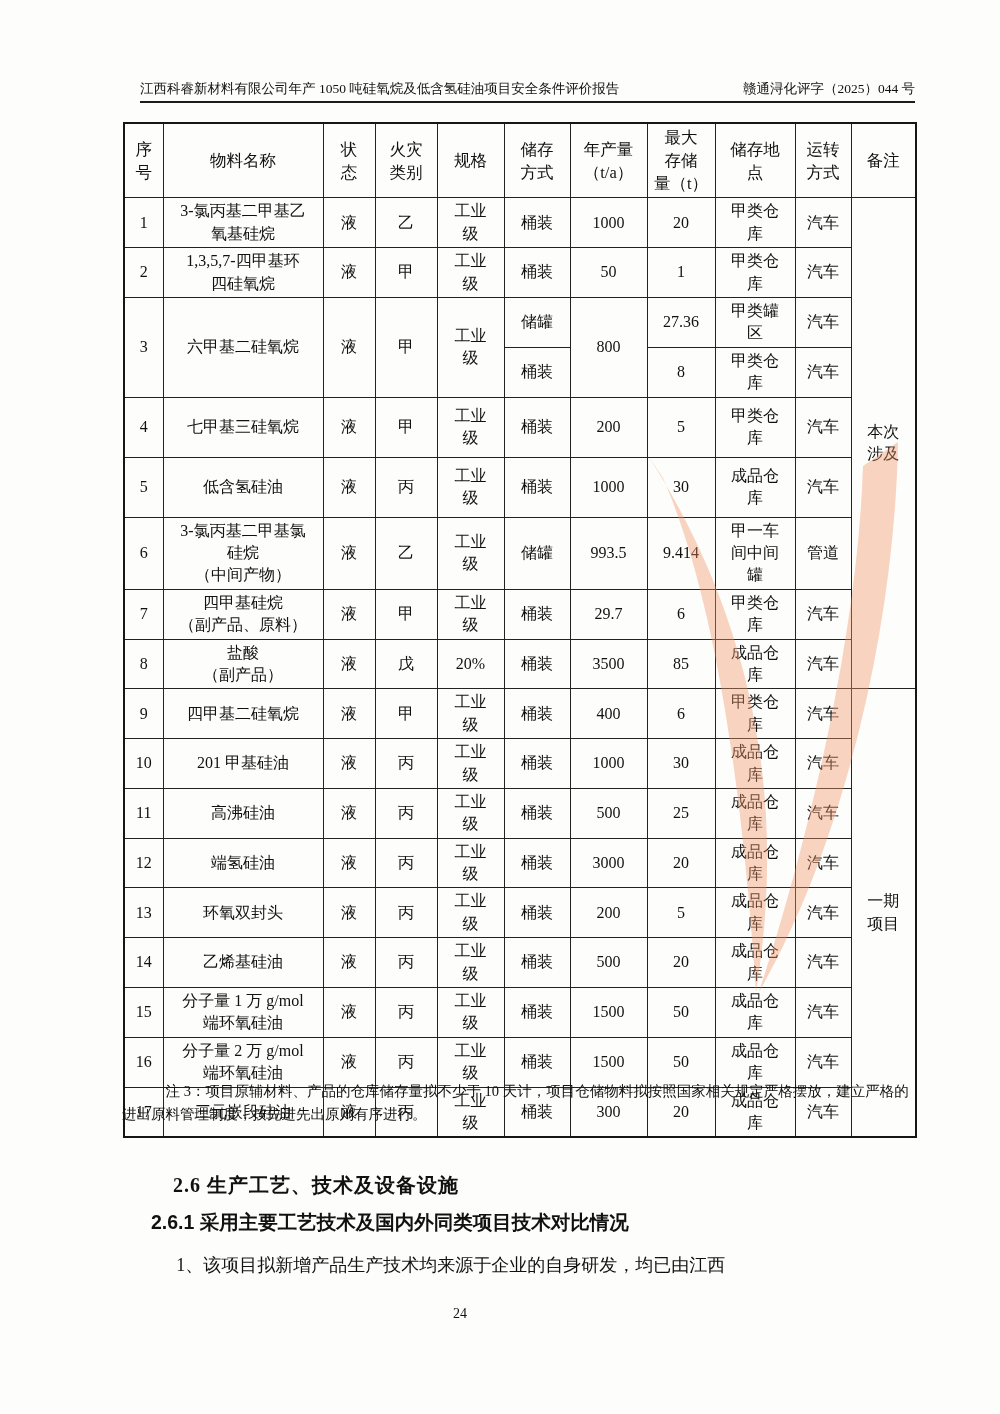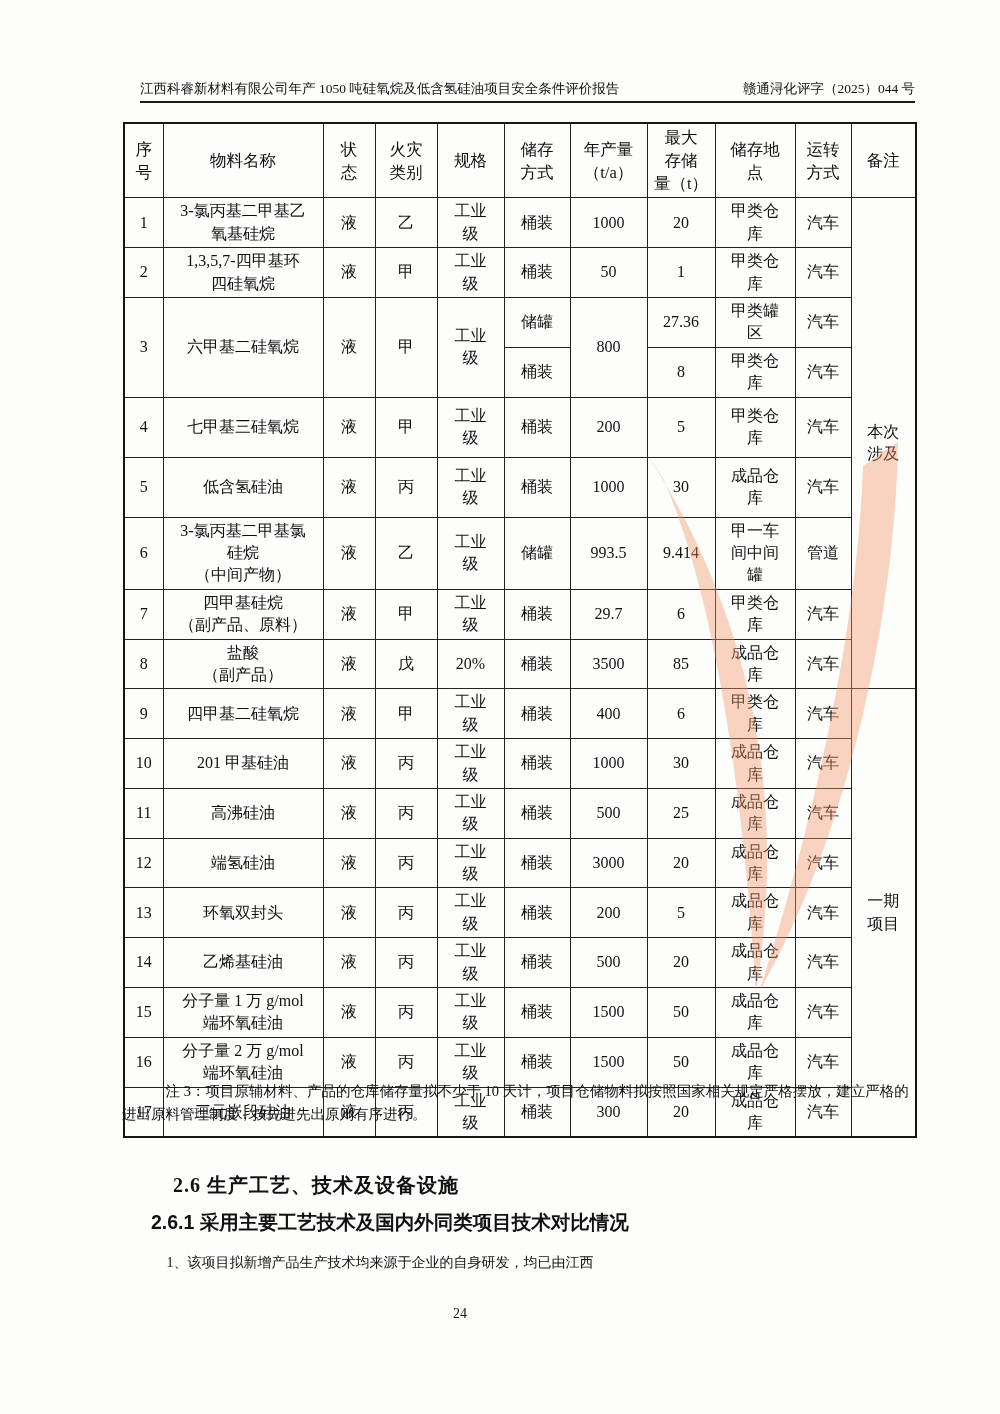--- a/index.html
+++ b/index.html
@@ -72,21 +72,21 @@
     position:absolute;left:133px;top:1172px;
     font-size:20px;font-weight:bold;letter-spacing:1px;z-index:2;margin-left:40px;
   }
   .sec-h3{
     position:absolute;left:131px;top:1209px;
     font-size:19.5px;font-weight:bold;
     font-family:"Liberation Sans","DejaVu Sans",sans-serif;z-index:2;margin-left:20px;
   }
   .body-para{
     position:absolute;left:133px;top:1252px;width:782px;
-    font-size:14px;line-height:1.55;text-indent:2.4em;z-index:2;
+    font-size:18px;line-height:1.55;text-indent:2.4em;z-index:2;
   }
   .page-num{
     position:absolute;left:0;top:1306px;width:920px;
     text-align:center;font-size:14px;z-index:2;
   }
 </style>
 </head>
 <body>
 
 <div class="doc-header">

